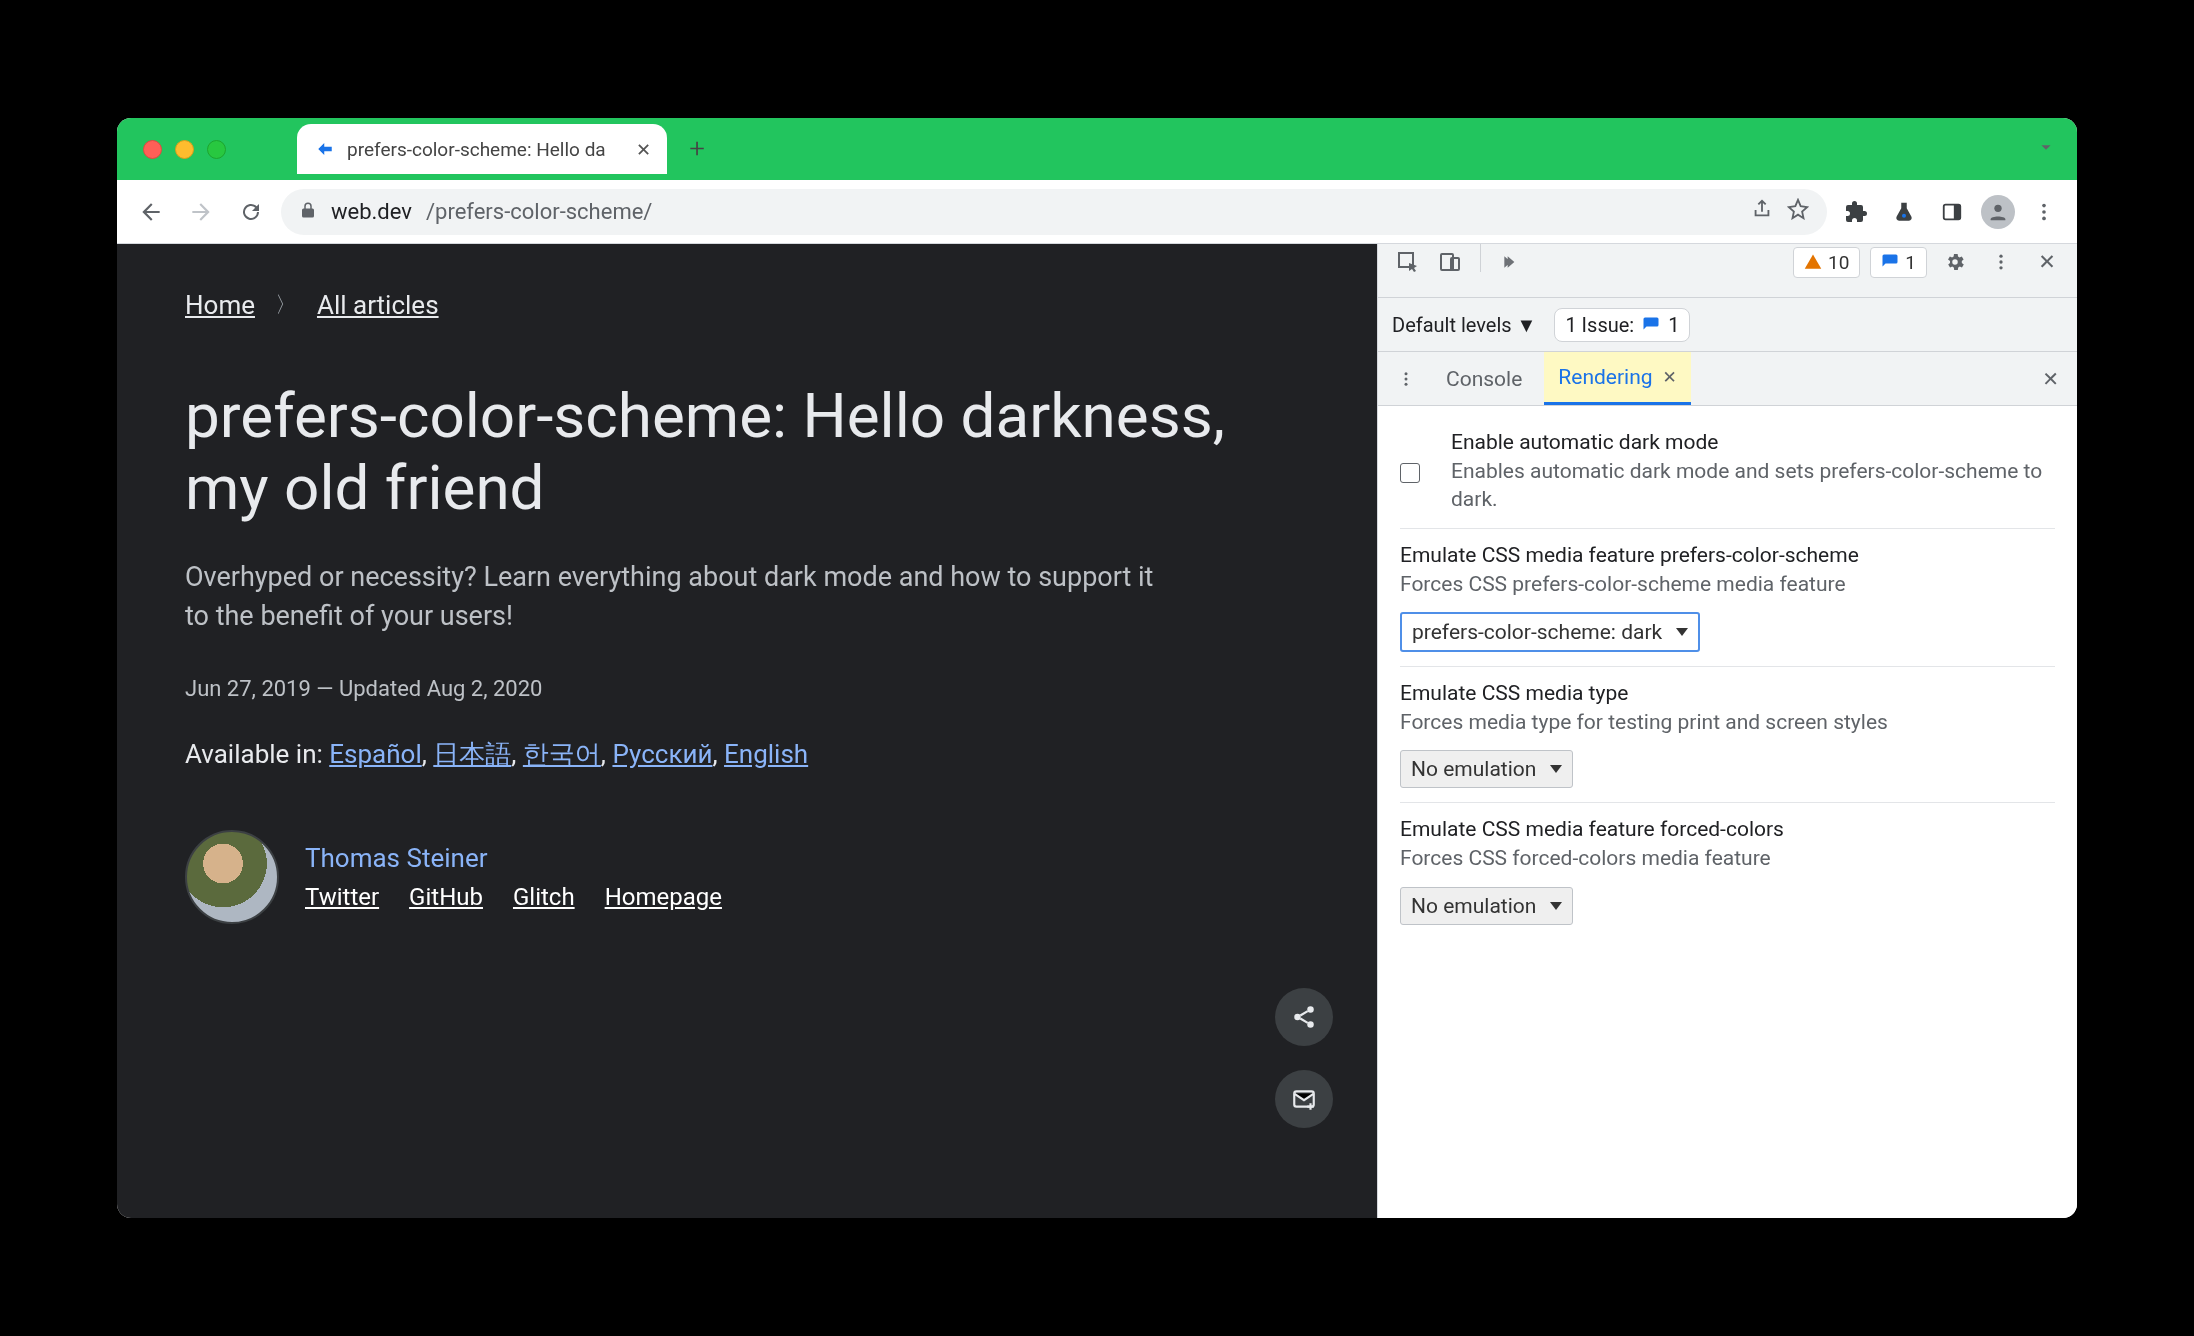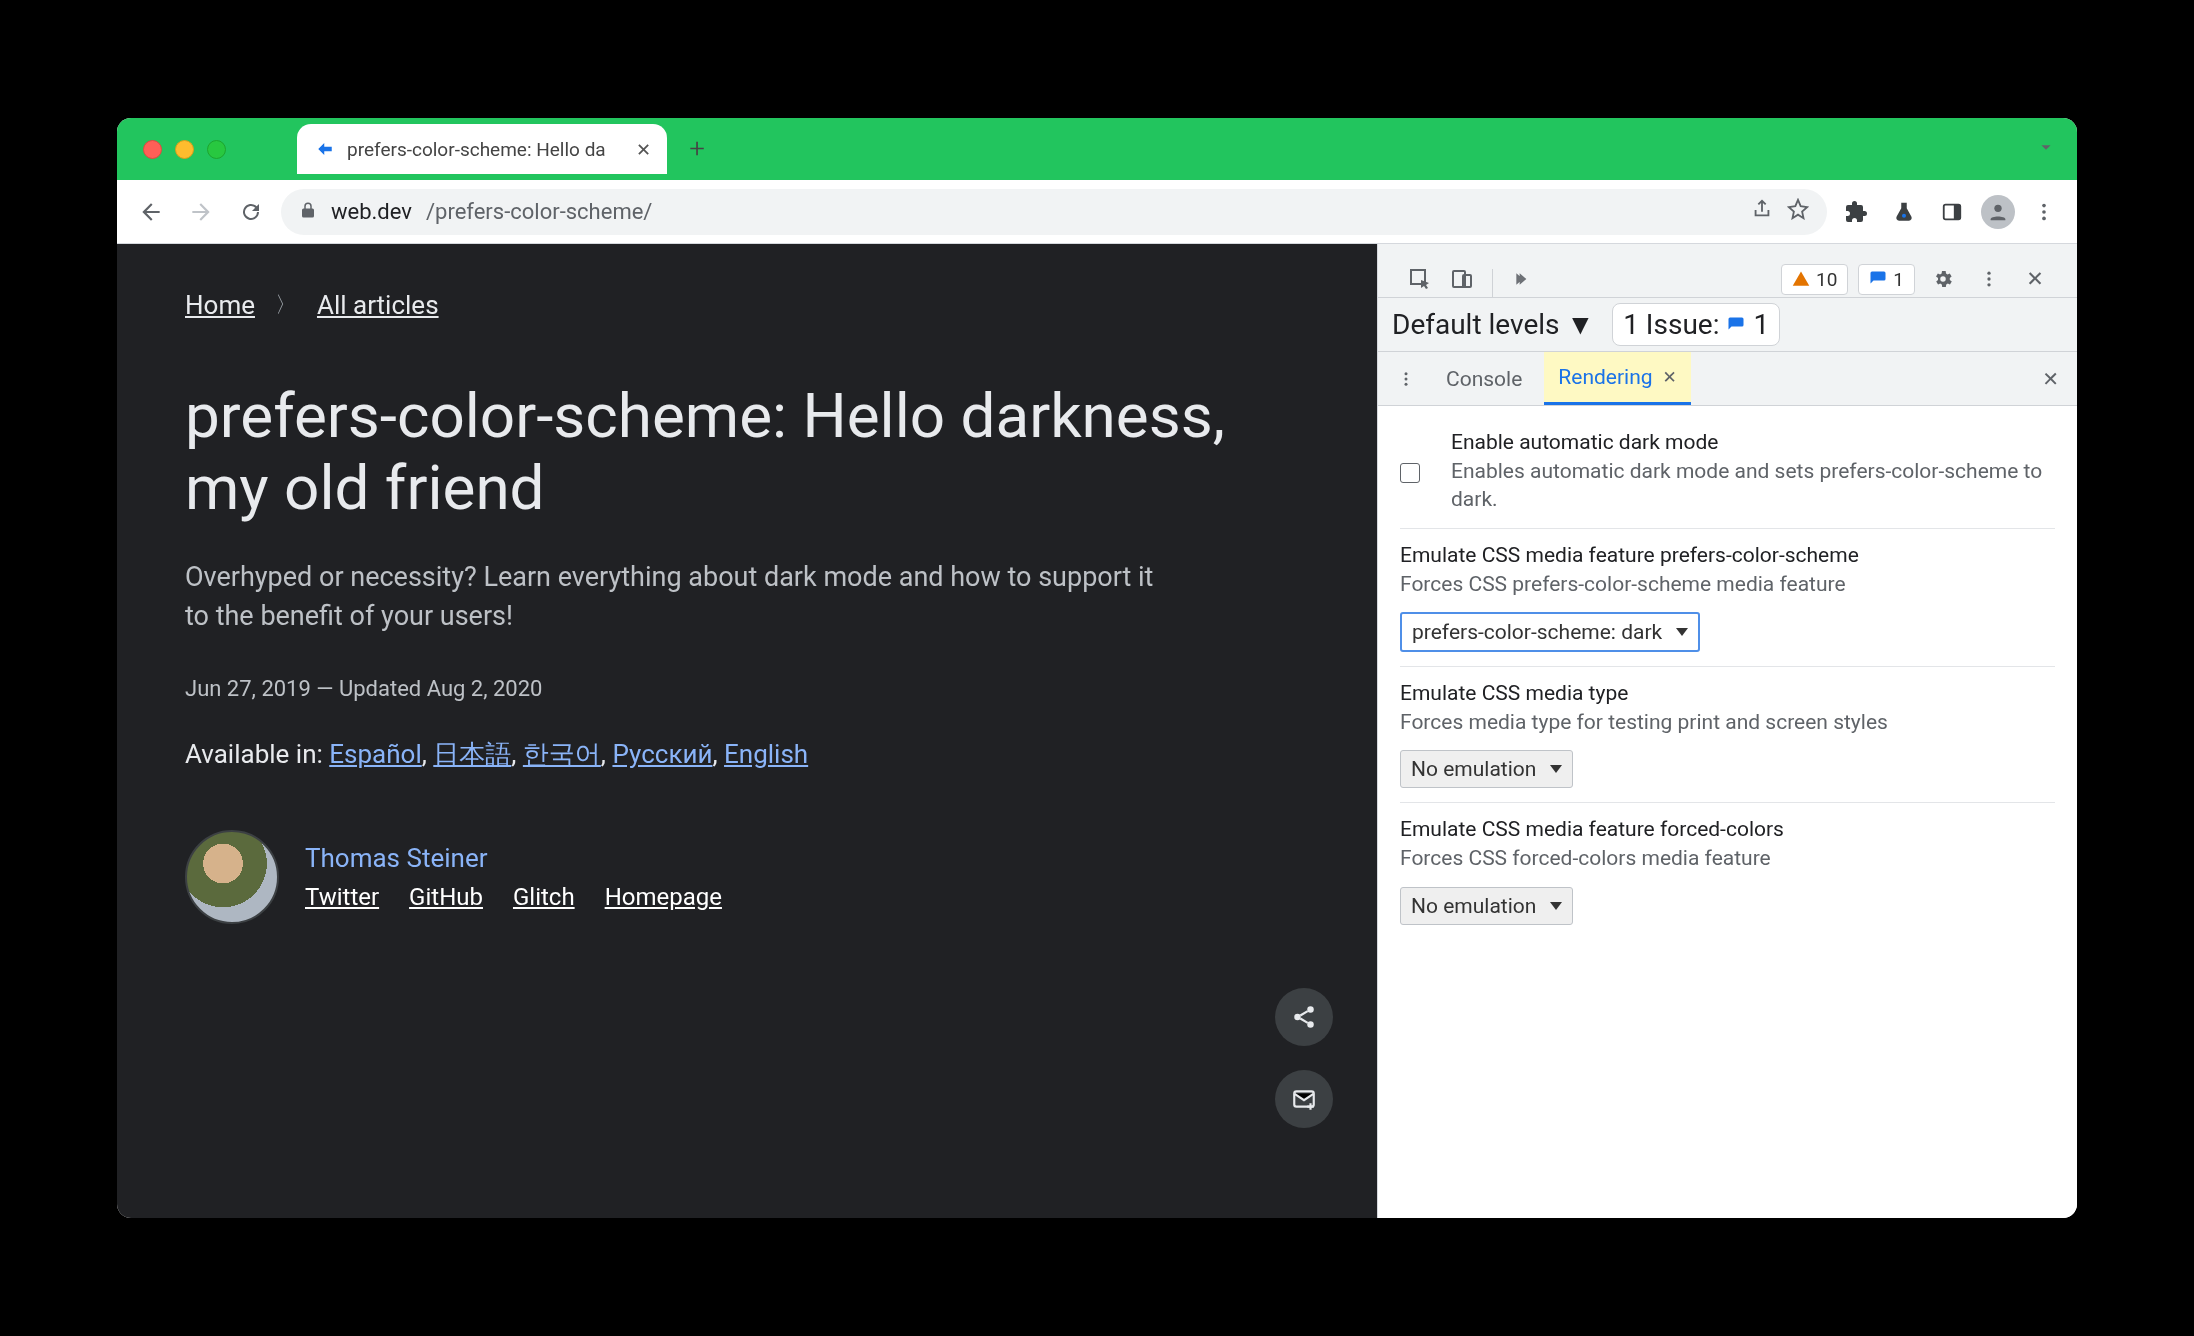--- a/index.html
+++ b/index.html
@@ -209,22 +209,22 @@
     background:#fff;
     display:flex; flex-direction:column;
     font-size: 21px;
     color:#333;
     border-left: 1px solid #d5d8dd;
   }
   .dt-top {
     height: 54px;
     background:#f1f3f4;
     border-bottom:1px solid #d0d3d7;
-    display:flex; align-items:flex-end;
-    padding: 0 24px; gap: 6px;
+    display:flex; align-items:flex-start;
+    padding: 0 12px; gap: 6px;
     position:relative;
   }
   .dt-icn {
     width:36px;height:36px;
     display:flex;align-items:center;justify-content:center;
     color:#5f6368;
   }
   .dt-sep { width:1px; height:28px; background:#cfd2d6; margin:0 6px; }
   .dt-badges { margin-left:auto; display:flex; gap:10px; align-items:center; }
   .badge {
@@ -237,21 +237,21 @@
   }
   .badge.warn svg { fill:#e37400; }
   .badge.info svg { fill:#1a73e8; }
 
   .dt-filterrow {
     height: 54px;
     background:#f1f3f4;
     border-bottom:1px solid #d0d3d7;
     display:flex; align-items:center;
     padding: 0 14px; gap: 18px;
-    font-size: 28px;
+    font-size: 20px;
     color:#202124;
   }
   .issue-pill {
     border:1px solid #d0d3d7;
     background:#fff;
     border-radius:8px;
     padding: 4px 10px;
     display:flex; align-items:center; gap:8px;
   }
 

